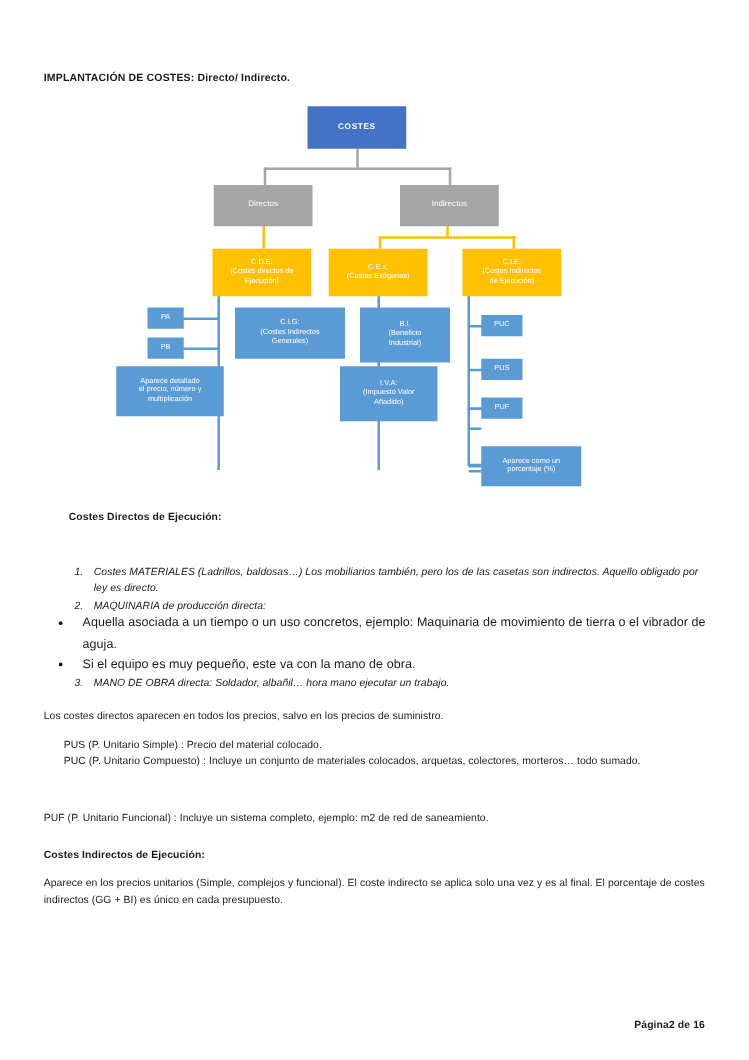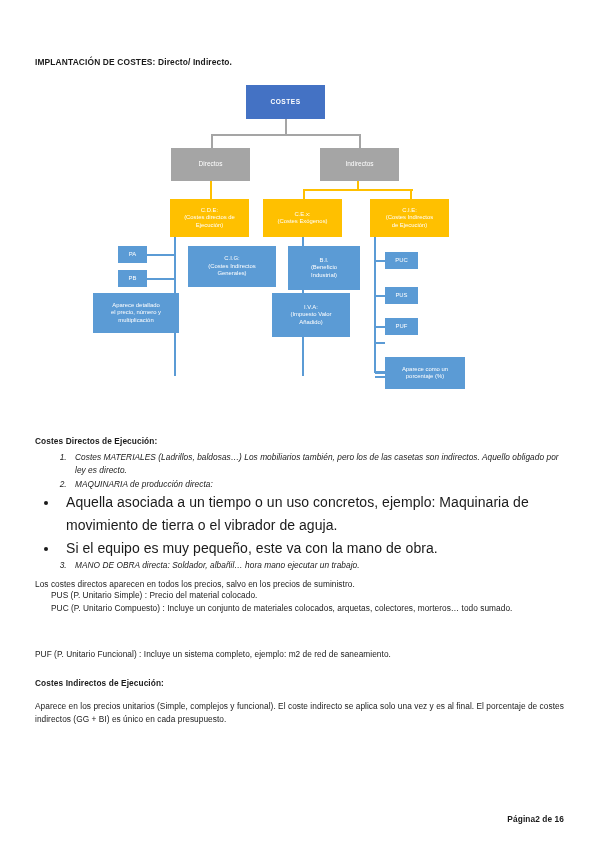--- a/index.html
+++ b/index.html
@@ -84,21 +84,21 @@
     padding: 0 0 0 34px;
     font-size: 8.3px;
     line-height: 1.62;
     letter-spacing: 0.05px;
   }
   ol.num-list > li { margin: 0 0 0 0; padding-left: 6px; font-style: italic; }
   ul.bullet-list {
     margin: 0;
     padding: 0 0 0 24px;
     list-style-type: disc;
-    font-size: 14px;
+    font-size: 10px;
     line-height: 1.62;
     letter-spacing: 0.05px;
   }
   ul.bullet-list > li { padding-left: 7px; }
 
   
   .footer {
     position: absolute;
     right: 35px;
     top: 814px;
@@ -228,39 +228,39 @@
         <span class="node-line">porcentaje (%)</span>
       </span>
     </div>
 
     <div class="connector c-blue" style="left:375px; top:180px; width:11px; height:1.6px;"></div>
     <div class="connector c-blue" style="left:375px; top:215px; width:11px; height:1.6px;"></div>
     <div class="connector c-blue" style="left:375px; top:246px; width:11px; height:1.6px;"></div>
     <div class="connector c-blue" style="left:375px; top:292px; width:11px; height:1.6px;"></div>
   </div>
 
-  <div class="body-text" style="top:436px;">
+  <div class="body-text" style="top:408px;margin-left:20px;">
     <div class="h-bold">Costes Directos de Ejecución:</div>
   </div>
 
   <div class="body-text" style="top:451px;">
     <ol class="num-list" start="1">
       <li>Costes MATERIALES (Ladrillos, baldosas…) Los mobiliarios también, pero los de las casetas son indirectos. Aquello obligado por ley es directo.</li>
       <li>MAQUINARIA de producción directa:</li>
     </ol>
     <ul class="bullet-list">
       <li>Aquella asociada a un tiempo o un uso concretos, ejemplo: Maquinaria de movimiento de tierra o el vibrador de aguja.</li>
       <li>Si el equipo es muy pequeño, este va con la mano de obra.</li>
     </ul>
     <ol class="num-list" start="3">
       <li>MANO DE OBRA directa: Soldador, albañil… hora mano ejecutar un trabajo.</li>
     </ol>
   </div>
 
-  <div class="body-text" style="top:578px;">
+  <div class="body-text" style="top:566px;">
     <div class="para">Los costes directos aparecen en todos los precios, salvo en los precios de suministro.</div>
   </div>
 
   <div class="body-text" style="top:589px;margin-left:16px;">
     <div class="para">PUS (P. Unitario Simple) : Precio del material colocado.</div>
     <div class="para">PUC (P. Unitario Compuesto) : Incluye un conjunto de materiales colocados, arquetas, colectores, morteros… todo sumado.</div>
   </div>
 
   <div class="body-text" style="top:648px;">
     <div class="para">PUF (P. Unitario Funcional) : Incluye un sistema completo, ejemplo: m2 de red de saneamiento.</div>

